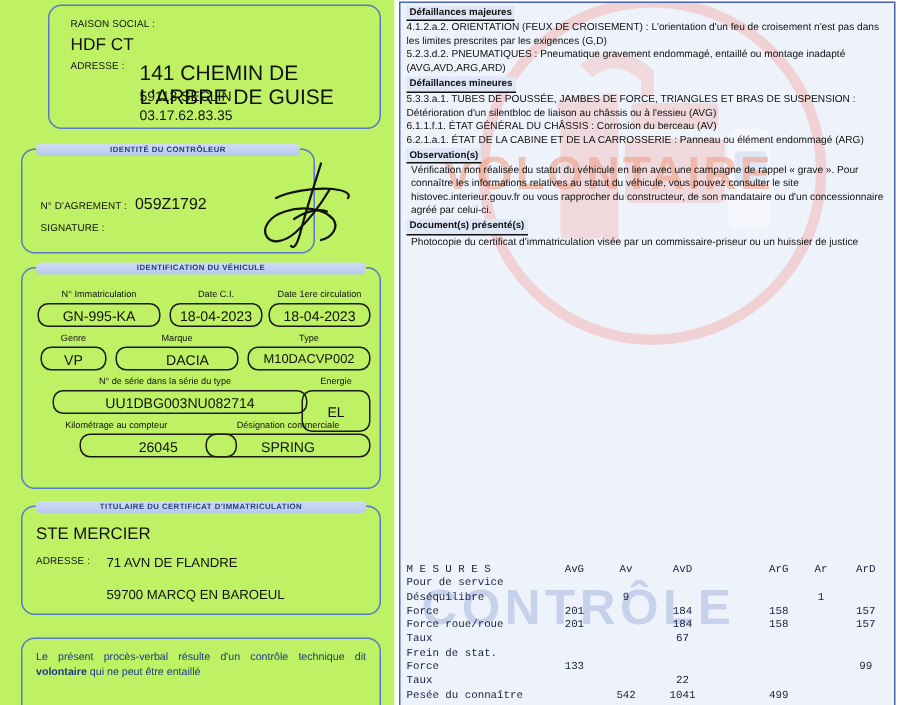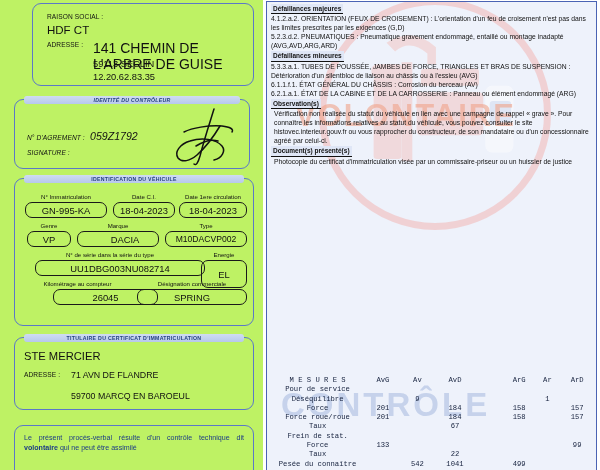--- a/index.html
+++ b/index.html
@@ -128,21 +128,21 @@
     width:100%;
     table-layout:fixed;
   }
   table.meas th,table.meas td{
     padding:0;
     line-height:9.3px;
     font-weight:normal;
     text-align:center;
     white-space:nowrap;
   }
-  table.meas th.c0,table.meas td.c0{text-align:center;padding-left:4px;margin-top:42px;}
+  table.meas th.c0,table.meas td.c0{text-align:left;padding-left:4px;margin-top:42px;}
   table.meas th{font-weight:normal;}
   td.bold,th.bold{font-weight:bold;}
   .col0{width:31%;}
   .col1{width:12%;}
   .col2{width:10%;}
   .col3{width:14%;}
   .gap{width:8%;}
   .col4{width:11%;}
   .col5{width:7%;}
   .col6{width:12%;}
@@ -161,24 +161,24 @@
 <div class="page">
 
   <div class="left">
 
     <div class="card" style="left:32px;top:3px;width:222px;height:83px;">
       <div style="position:absolute;left:14px;top:9px;" class="lbl">RAISON SOCIAL :</div>
       <div style="position:absolute;left:14px;top:20px;font-size:11.5px;color:#111;">HDF CT</div>
       <div style="position:absolute;left:14px;top:37px;" class="lbl">ADRESSE :</div>
       <div style="position:absolute;left:60px;top:36px;font-size:14px;color:#111;">141 CHEMIN DE L'ARBRE DE GUISE</div>
       <div style="position:absolute;left:60px;top:55px;font-size:9.3px;color:#111;">59113 SECLIN</div>
-      <div style="position:absolute;left:60px;top:68px;font-size:9.3px;color:#111;">12.20.62.83.35</div>
-    </div>
-
-    <div class="card" style="left:14px;top:99px;width:236px;height:70px;font-style:italic;">
+      <div style="position:absolute;left:60px;top:68px;font-size:9.3px;color:#111;">03.17.62.83.35</div>
+    </div>
+
+    <div class="card" style="left:14px;top:99px;width:196px;height:70px;">
       <div class="ttl-bar">
         <span>IDENTITÉ DU CONTRÔLEUR</span>
       </div>
       <div style="position:absolute;left:12px;top:34px;" class="lbl">N° D'AGREMENT :</div>
       <div style="position:absolute;left:75px;top:30px;font-size:10.6px;color:#111;">059Z1792</div>
       <div style="position:absolute;left:12px;top:49px;" class="lbl">SIGNATURE :</div>
 
       <svg class="sig" style="left:145px;top:6px;" width="90" height="62" viewBox="0 0 90 62">
         <g fill="none" stroke="#111" stroke-width="1.5" stroke-linecap="round">
           <path d="M54 3 C50 16,44 34,40 50 C38 57,36 60,34 58"></path>
@@ -231,21 +231,21 @@
       </div>
       <div style="position:absolute;left:9px;top:12px;font-size:11.2px;color:#111;">STE MERCIER</div>
       <div style="position:absolute;left:9px;top:33px;" class="lbl">ADRESSE :</div>
       <div style="position:absolute;left:56px;top:32px;font-size:8.8px;color:#111;">71 AVN DE FLANDRE</div>
       <div style="position:absolute;left:56px;top:53px;font-size:8.8px;color:#111;">59700 MARCQ EN BAROEUL</div>
     </div>
 
     <div class="card" style="left:14px;top:425px;width:240px;height:60px;">
       <div class="para">
         <span>Le présent procès-verbal résulte d'un contrôle</span>
-        <span>technique dit </span><b>volontaire</b><span> qui ne peut être assimilé</span>
+        <span>technique dit </span><b>volontaire</b><span> qui ne peut être entaillé</span>
       </div>
     </div>
   </div>
 
   <div class="right">
 
     <div class="rbox">
 
       <div class="wm-wrap">
         <div class="wm-circle"></div>

